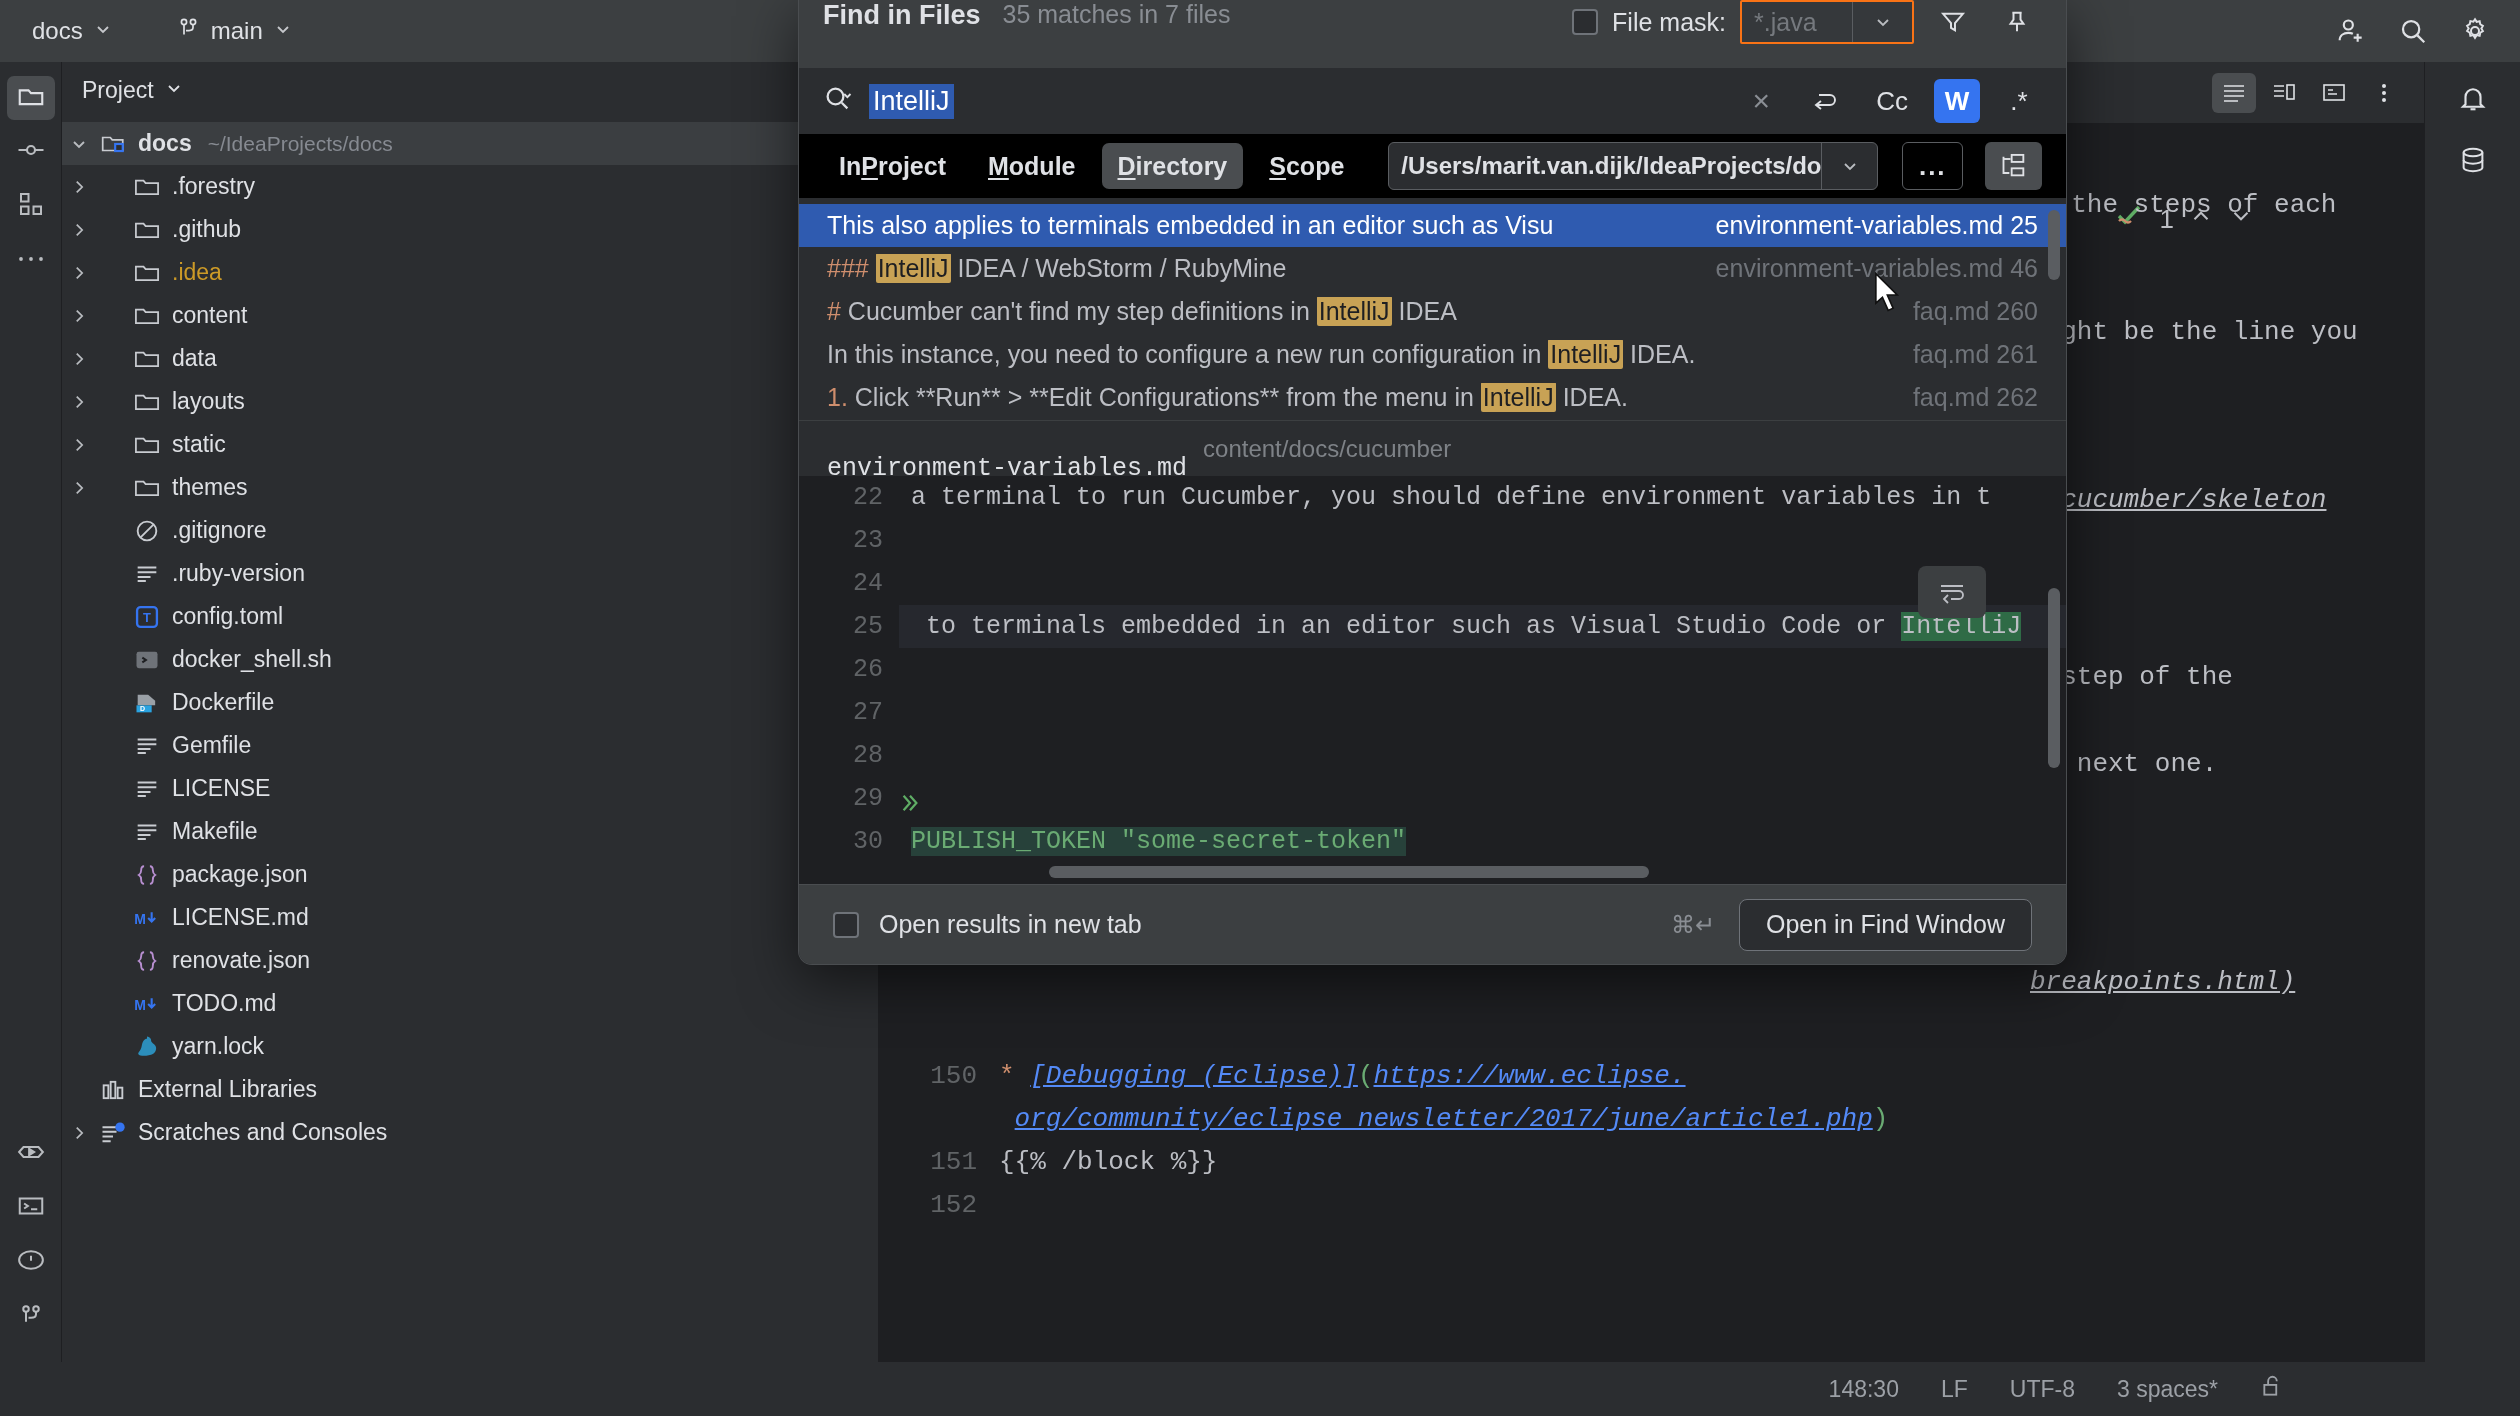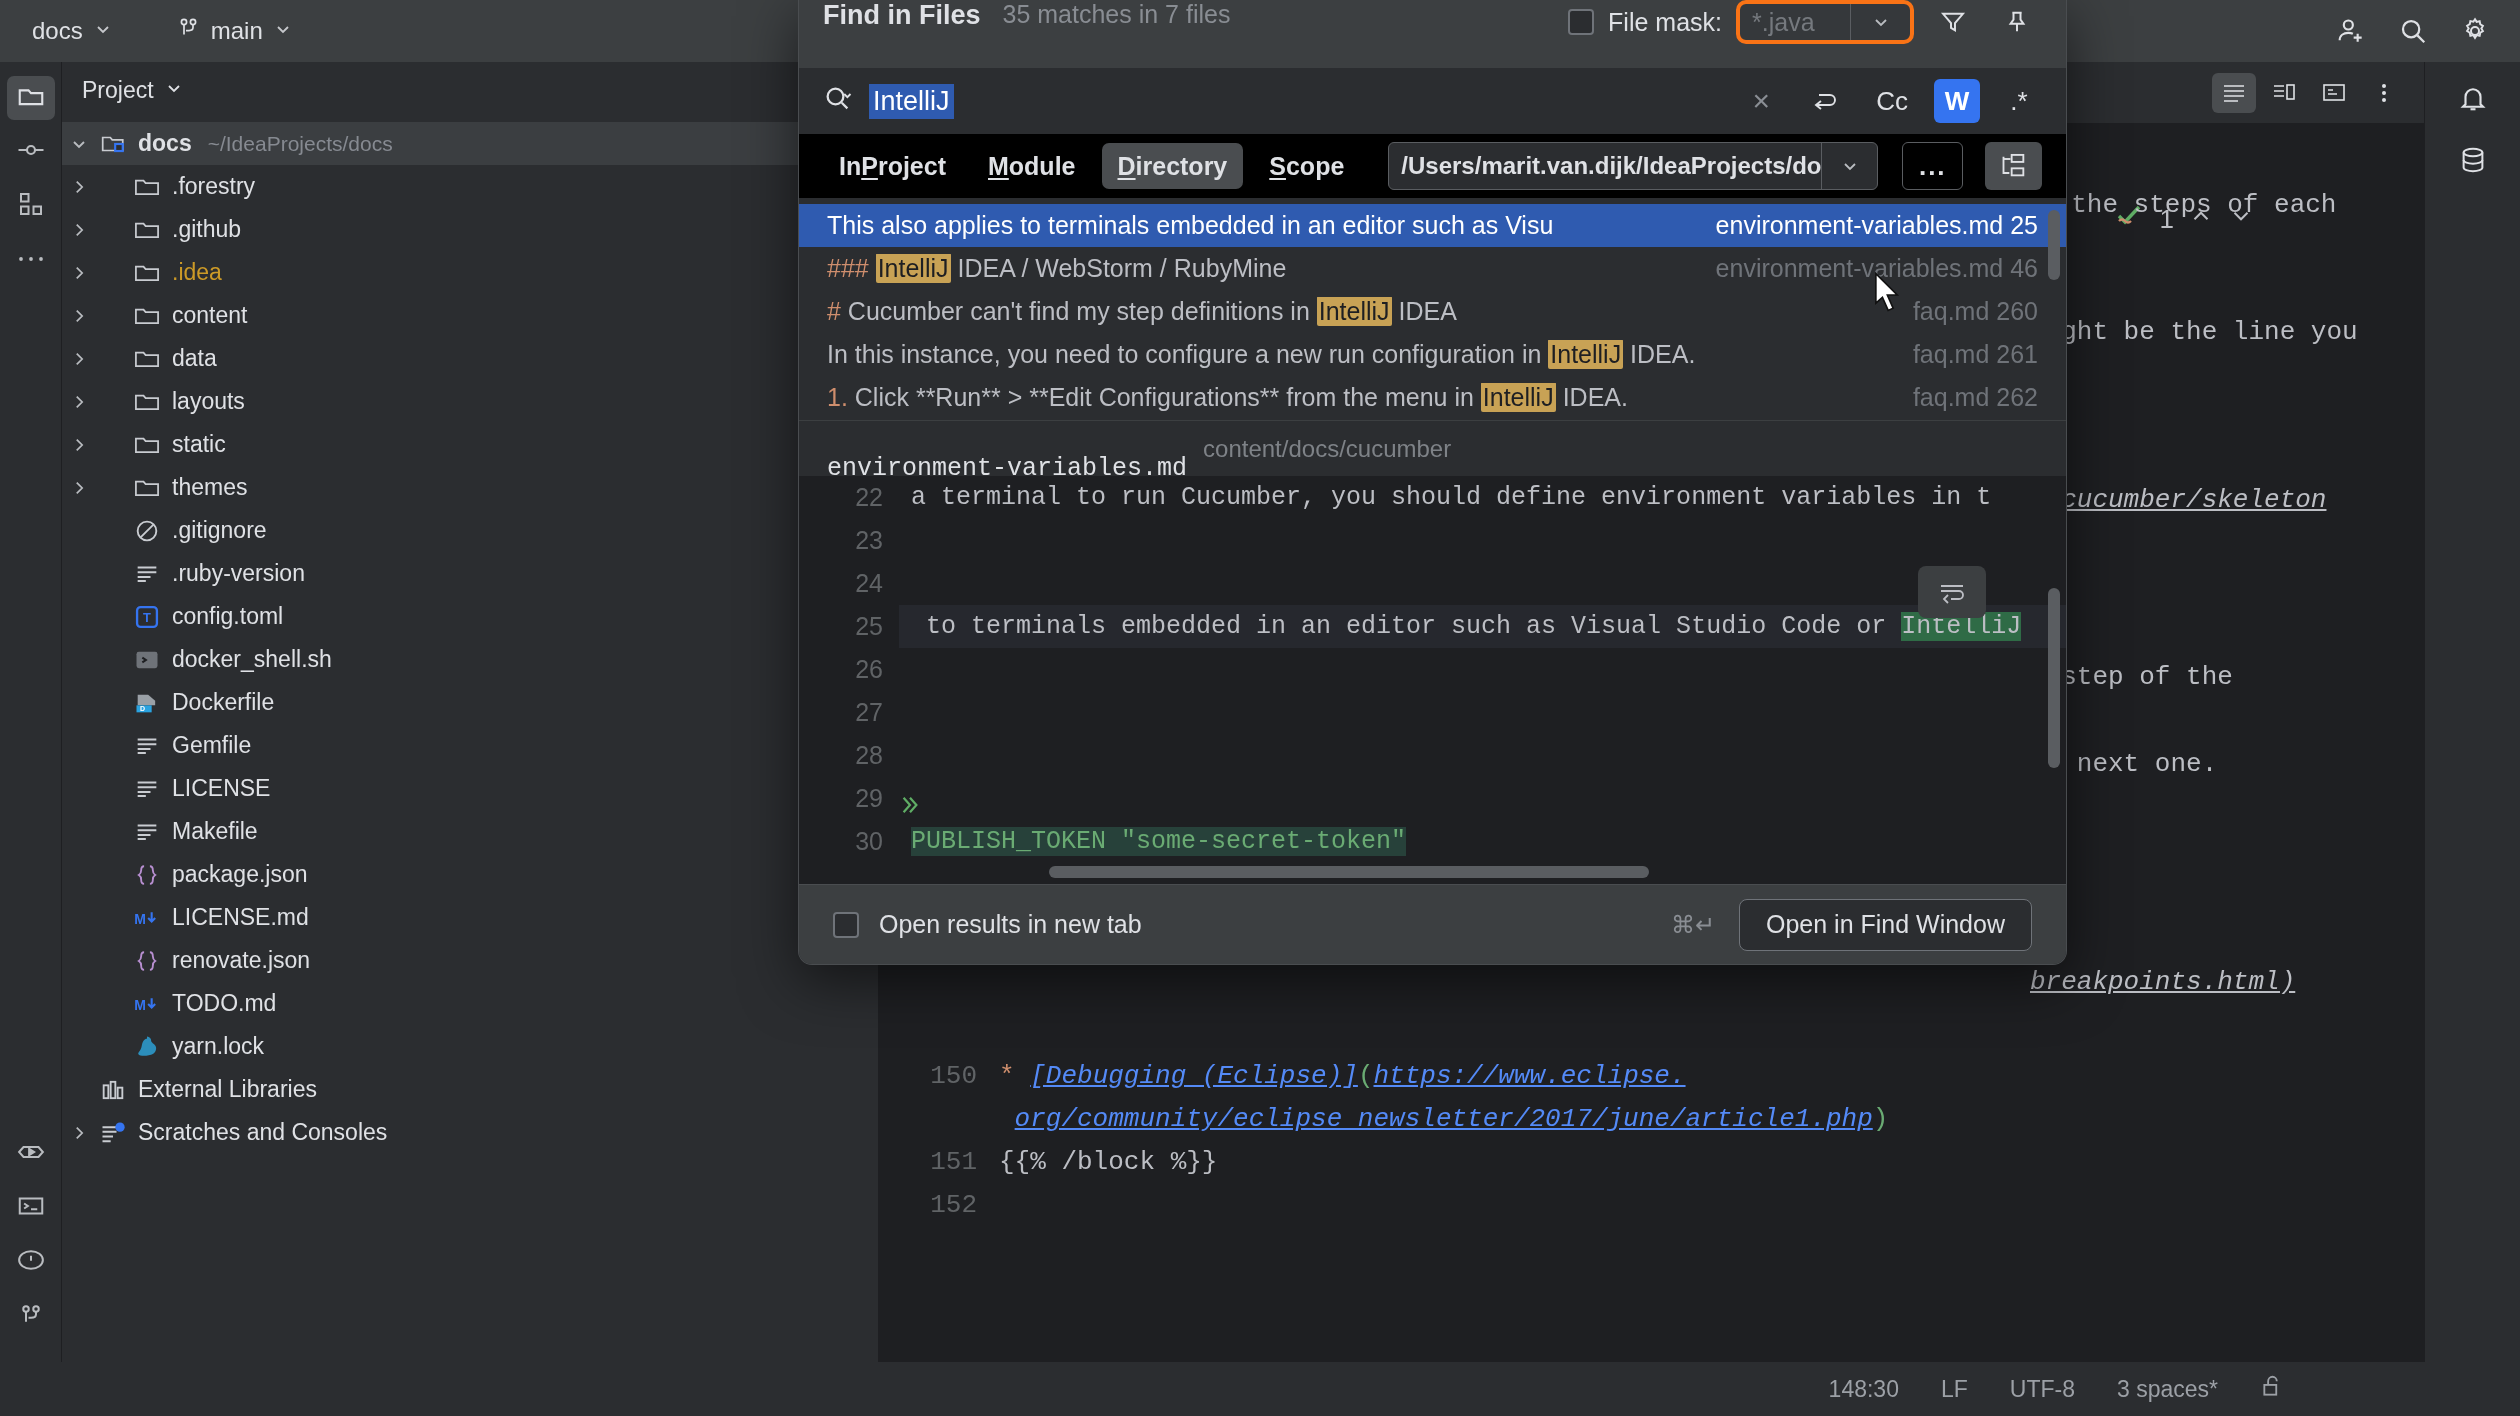--- a/index.html
+++ b/index.html
@@ -137,21 +137,21 @@
   .dlg-title { font-size: 27px; font-weight: 700; color: #dfe1e5; }
   .dlg-count { font-size: 25px; color: #898d93; }
   .dlg-head-right { margin-left: auto; display: flex; align-items: center; gap: 14px; }
   .cbox {
     width: 26px; height: 26px; border: 2px solid #6f7379; border-radius: 4px;
     background: #2b2d30; flex: none;
   }
   .mask-label { font-size: 25px; color: #dfe1e5; }
   .mask-field {
     display: flex; align-items: stretch; height: 44px;
-    border: 4px solid #f97316; border-radius: 10px; background: #35383b; overflow: hidden;
+    border: 2px solid #f97316; border-radius: 2px; background: #35383b; overflow: hidden;
   }
   .mask-input {
     width: 110px; display: flex; align-items: center; padding: 0 12px;
     color: #75797e; font-size: 25px;
   }
   .mask-drop {
     width: 60px; border-left: 1px solid #5a5d61; display: flex;
     align-items: center; justify-content: center; color: #b9bcc0;
   }
   .hicon { width: 50px; height: 44px; display: flex; align-items: center; justify-content: center; }
@@ -225,21 +225,21 @@
     padding: 0 28px; background: #2b2d30; border-top: 1px solid #3c3f41; flex: none;
   }
   .prev-file { font-size: 25px; color: #dfe1e5; font-family: "Liberation Mono", monospace; margin-top: 40px; }
   .prev-path { font-size: 24px; color: #7e8287; }
 
   .preview {
     position: relative; flex: 1; background: #1e1f22; overflow: hidden;
   }
   .pv-gutter {
     position: absolute; left: 0; top: 0; width: 100px; bottom: 0;
-    color: #606366; font-family: Liberation Sans, sans-serif; font-size: 25px;
+    color: #606366; font-family: Liberation Mono, monospace; font-size: 25px;
     text-align: right;
   }
   .pv-gline { height: 43px; line-height: 43px; padding-right: 16px; position: relative; }
   .pv-run {
     position: absolute; right: -22px; top: 10px; color: #5fad65; font-size: 22px;
   }
   .pv-code {
     position: absolute; left: 100px; top: 0; right: 0; bottom: 0;
     font-family: "Liberation Mono", monospace; font-size: 25px; color: #bcbec4;
     white-space: pre; overflow: hidden;

